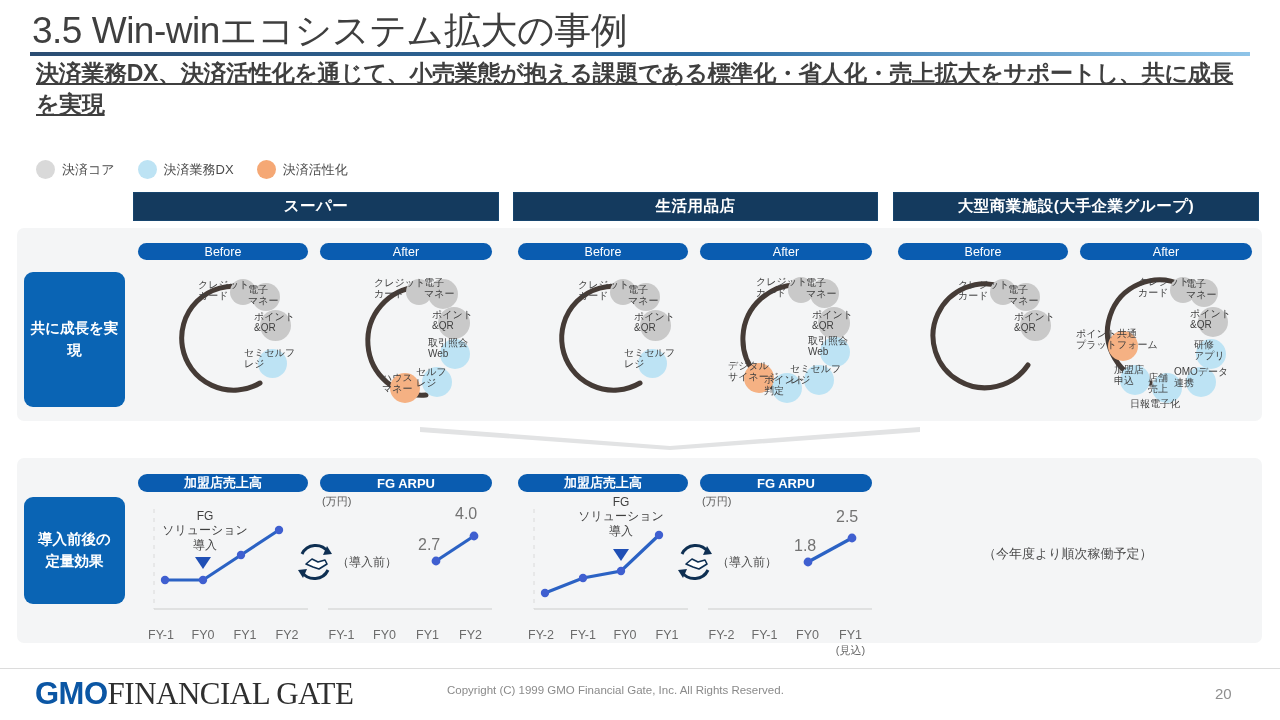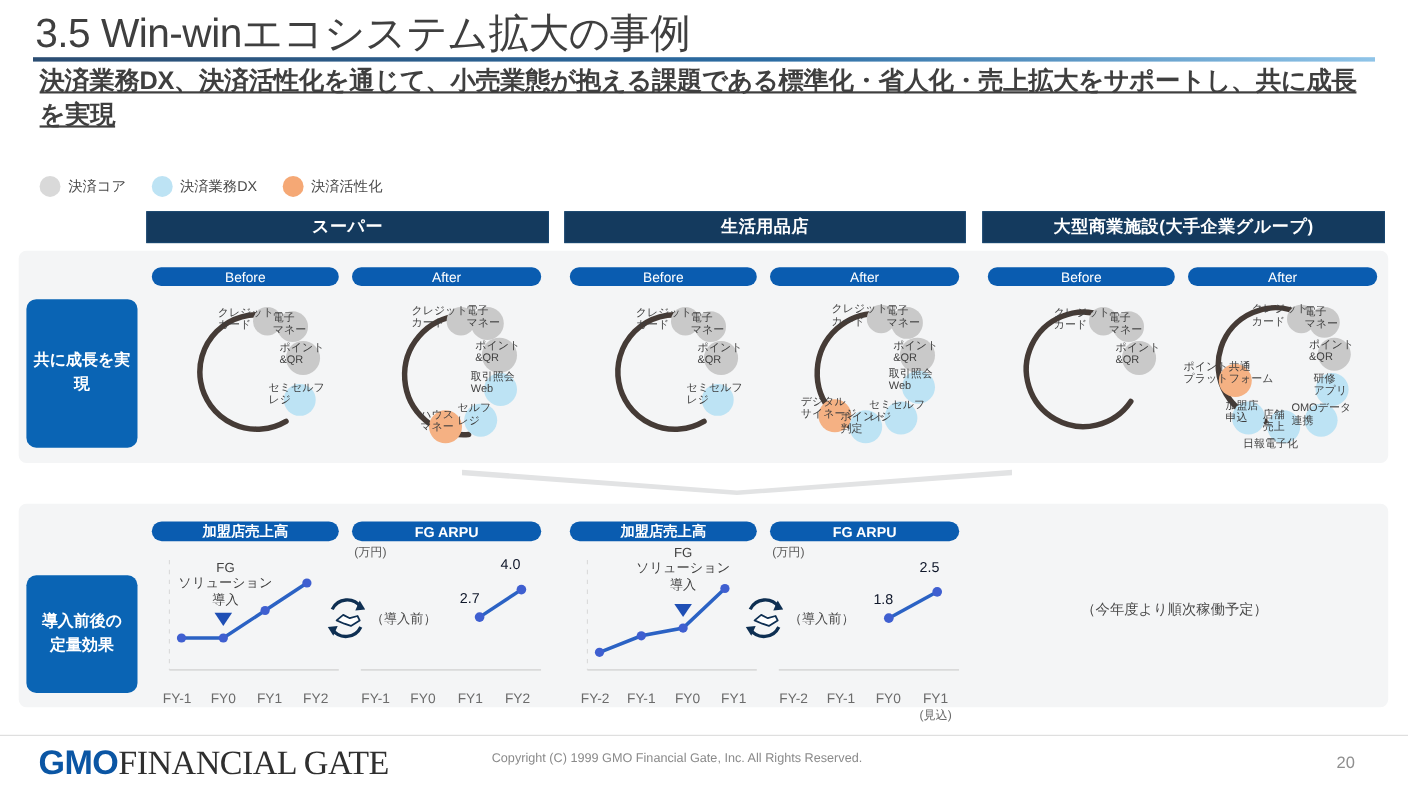--- a/index.html
+++ b/index.html
@@ -50,21 +50,21 @@
   }
   #panel-eco{top:228px;height:193px;}
   #panel-effect{top:458px;height:185px;}
 
   .rowlabel{
     position:absolute;background:#0a64b4;color:#fff;border-radius:9px;
     display:flex;align-items:center;justify-content:center;text-align:center;
     font-size:14.5px;font-weight:bold;line-height:1.45;
   }
   #rowlabel-eco{left:24px;top:272px;width:101px;height:135px;}
-  #rowlabel-effect{left:24px;top:497px;width:101px;height:107px;margin-top:26px;}
+  #rowlabel-effect{left:24px;top:497px;width:101px;height:107px;}
 
   
   .chevron{position:absolute;left:420px;top:424px;width:500px;height:26px;}
 
   
   .pill{
     position:absolute;height:17px;border-radius:9px;background:#0a5cb0;
     color:#fff;font-size:12.5px;display:flex;align-items:center;justify-content:center;
   }
   
@@ -82,21 +82,21 @@
 
   
   .chartpill{
     position:absolute;height:18px;border-radius:9px;background:#0a5cb0;
     color:#fff;font-size:13px;font-weight:bold;display:flex;align-items:center;justify-content:center;
   }
   .axislabels{position:absolute;display:flex;font-size:12.5px;color:#6b6b6b;}
   .axislabels span{display:block;text-align:center;}
   .unit{position:absolute;font-size:11px;color:#5a5a5a;}
   .annot{position:absolute;font-size:12px;color:#3f3f3f;text-align:center;line-height:1.2;}
-  .valnum{position:absolute;font-size:13px;color:#0f172a;text-align:center;}
+  .valnum{position:absolute;font-size:16px;color:#737373;text-align:center;}
   .note{position:absolute;font-size:13px;color:#555;}
 
   
   .footer-rule{position:absolute;left:0;top:668px;width:1280px;height:1px;background:#dcdcdc;}
   .logo{position:absolute;left:35px;top:676px;font-size:31px;letter-spacing:-0.5px;white-space:nowrap;}
   .logo .gmo{color:#0b56a4;font-weight:bold;font-family:"Liberation Sans",sans-serif;}
   .logo .fg{color:#2f2f2f;font-family:"Liberation Serif",serif;}
   .copyright{position:absolute;left:447px;top:684px;font-size:11.5px;color:#8a8a8a;}
   .pagenum{position:absolute;left:1215px;top:685px;font-size:15px;color:#8f8f8f;}
 </style>

